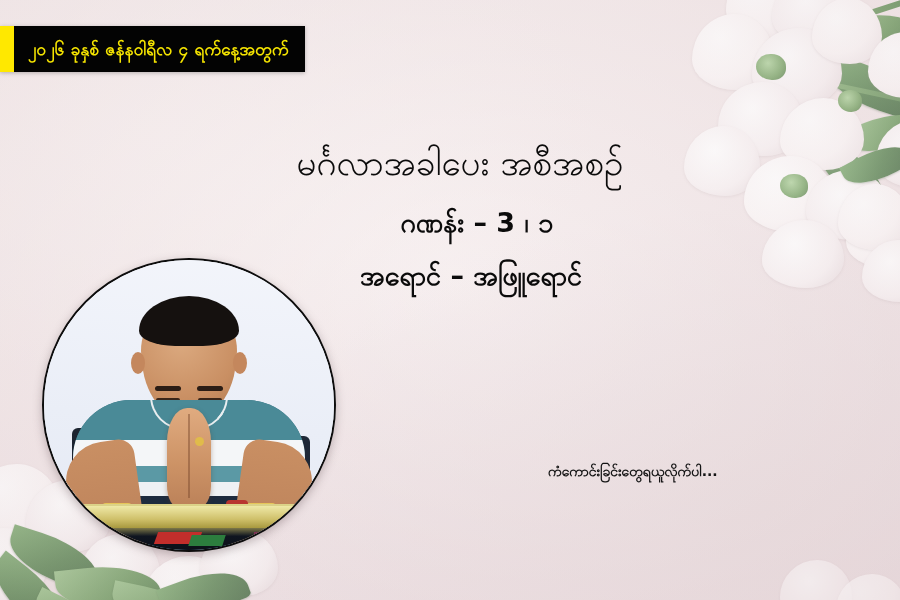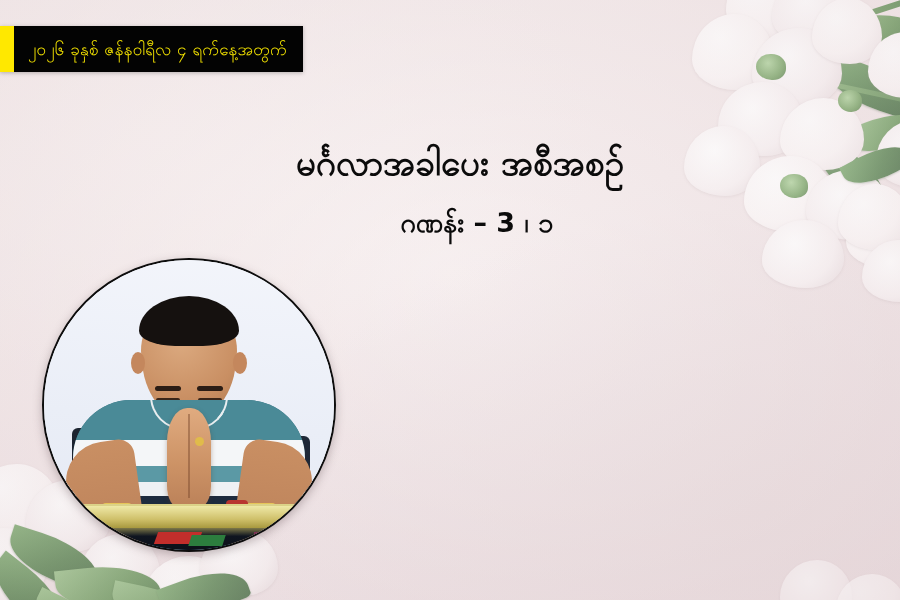--- a/index.html
+++ b/index.html
@@ -80,38 +80,38 @@
   }
   .banner-body {
     background: #030303;
     display: flex;
     align-items: center;
     padding: 0 16px 0 14px;
   }
   .banner-text {
     color: #f5e400;
     font-size: 17px;
-    font-weight: 400;
+    font-weight: 700;
     line-height: 1;
     white-space: nowrap;
     letter-spacing: 0.2px;
   }
 
   
   .text-block {
     position: absolute;
     left: 140px;
     top: 140px;
     width: 640px;
     text-align: center;
     color: #0b0b0b;
   }
   .headline {
     font-size: 35px;
-    font-weight: 700;
+    font-weight: 400;
     line-height: 1.35;
     margin: 0 0 16px 0;
     white-space: nowrap;
   }
   .sub-line {
     font-size: 27px;
     font-weight: 700;
     line-height: 1.5;
     margin: 0 0 12px 0;
     white-space: nowrap;
@@ -498,16 +498,18 @@
       <div class="p-desk-gold"></div>
       <div class="p-desk-red"></div>
       <div class="p-desk-green"></div>
       <div class="p-desk-mag"></div>
     </div>
   </div>
 
   <div class="text-block">
     <div class="headline">မင်္ဂလာအခါပေး အစီအစဉ်</div>
     <div class="sub-line indent-b">ဂဏန်း – 3 ၊ ၁</div>
-  </div>
-
+    <div class="sub-line indent-c">အရောင် – အဖြူရောင်</div>
+  </div>
+
+  <div class="footnote">ကံကောင်းခြင်းတွေရယူလိုက်ပါ...</div>
 
 </div>
 
 </body></html>

